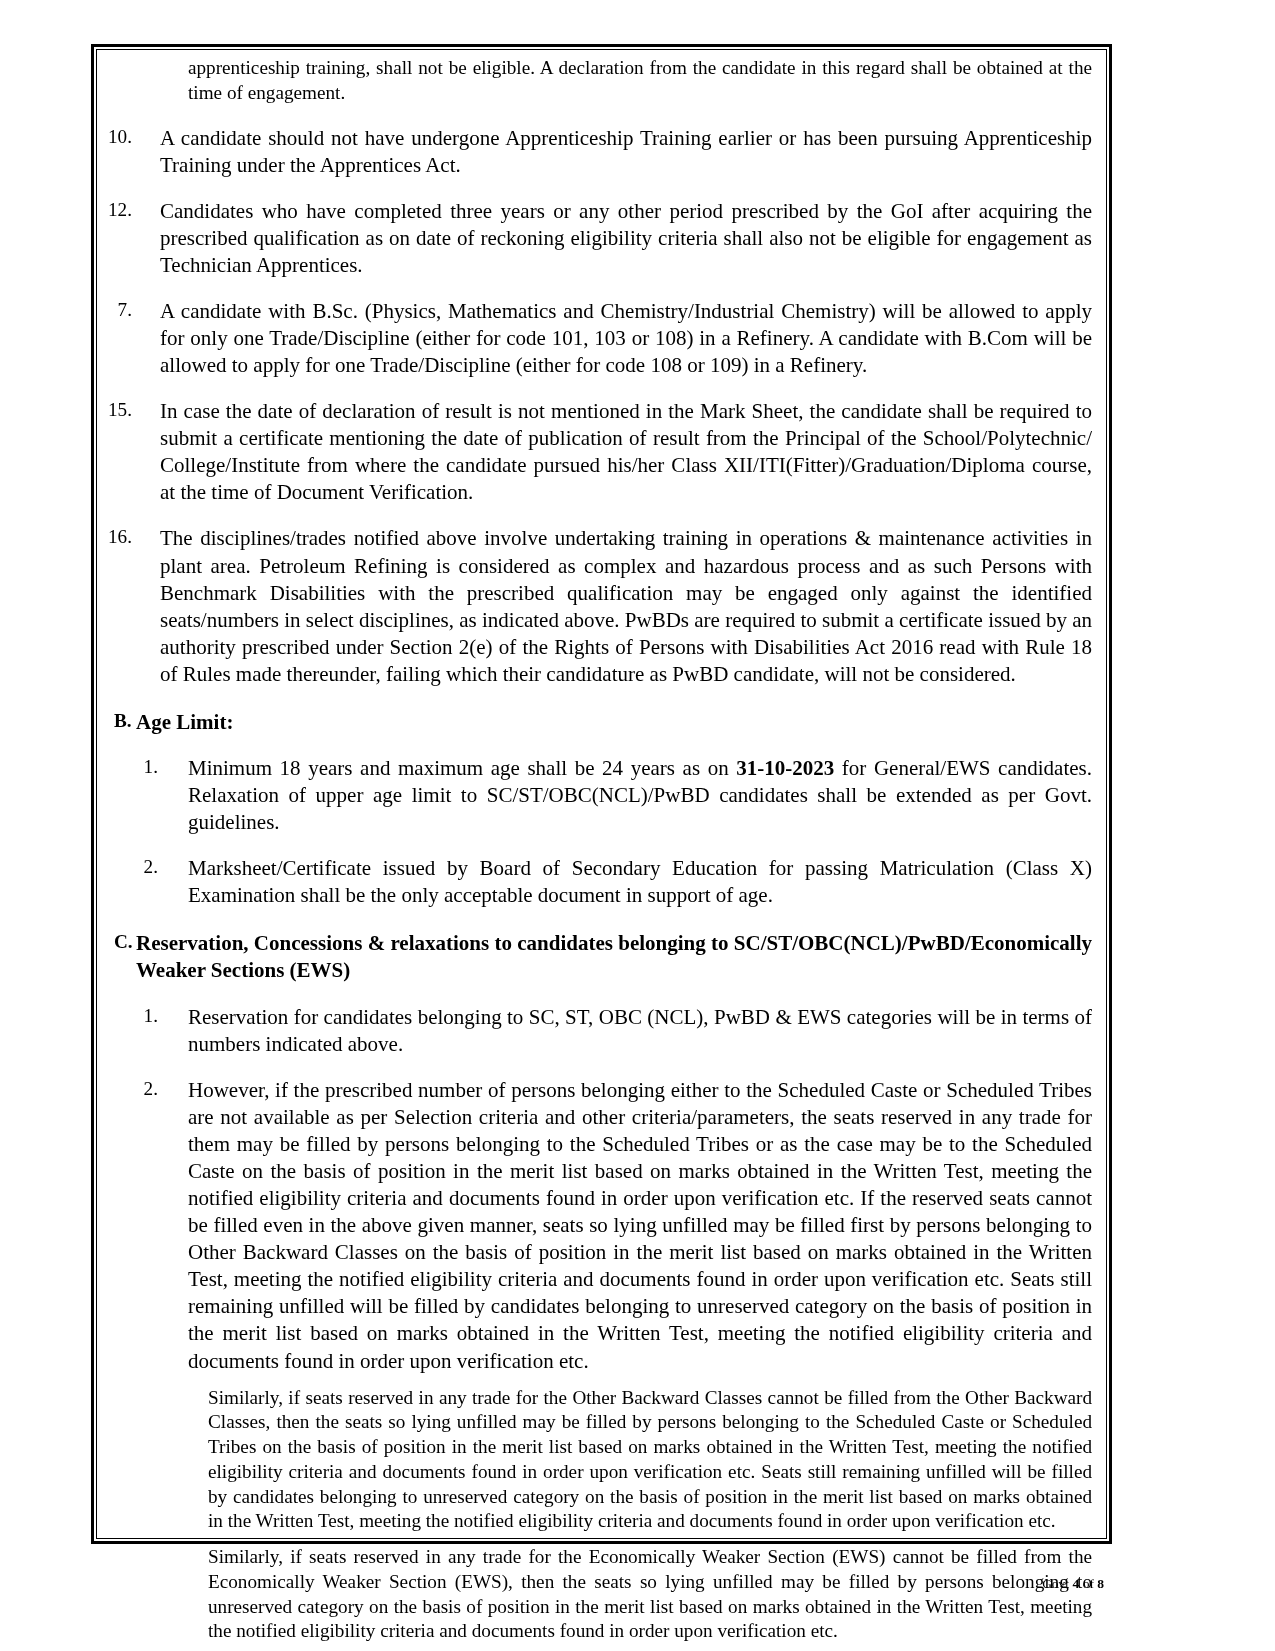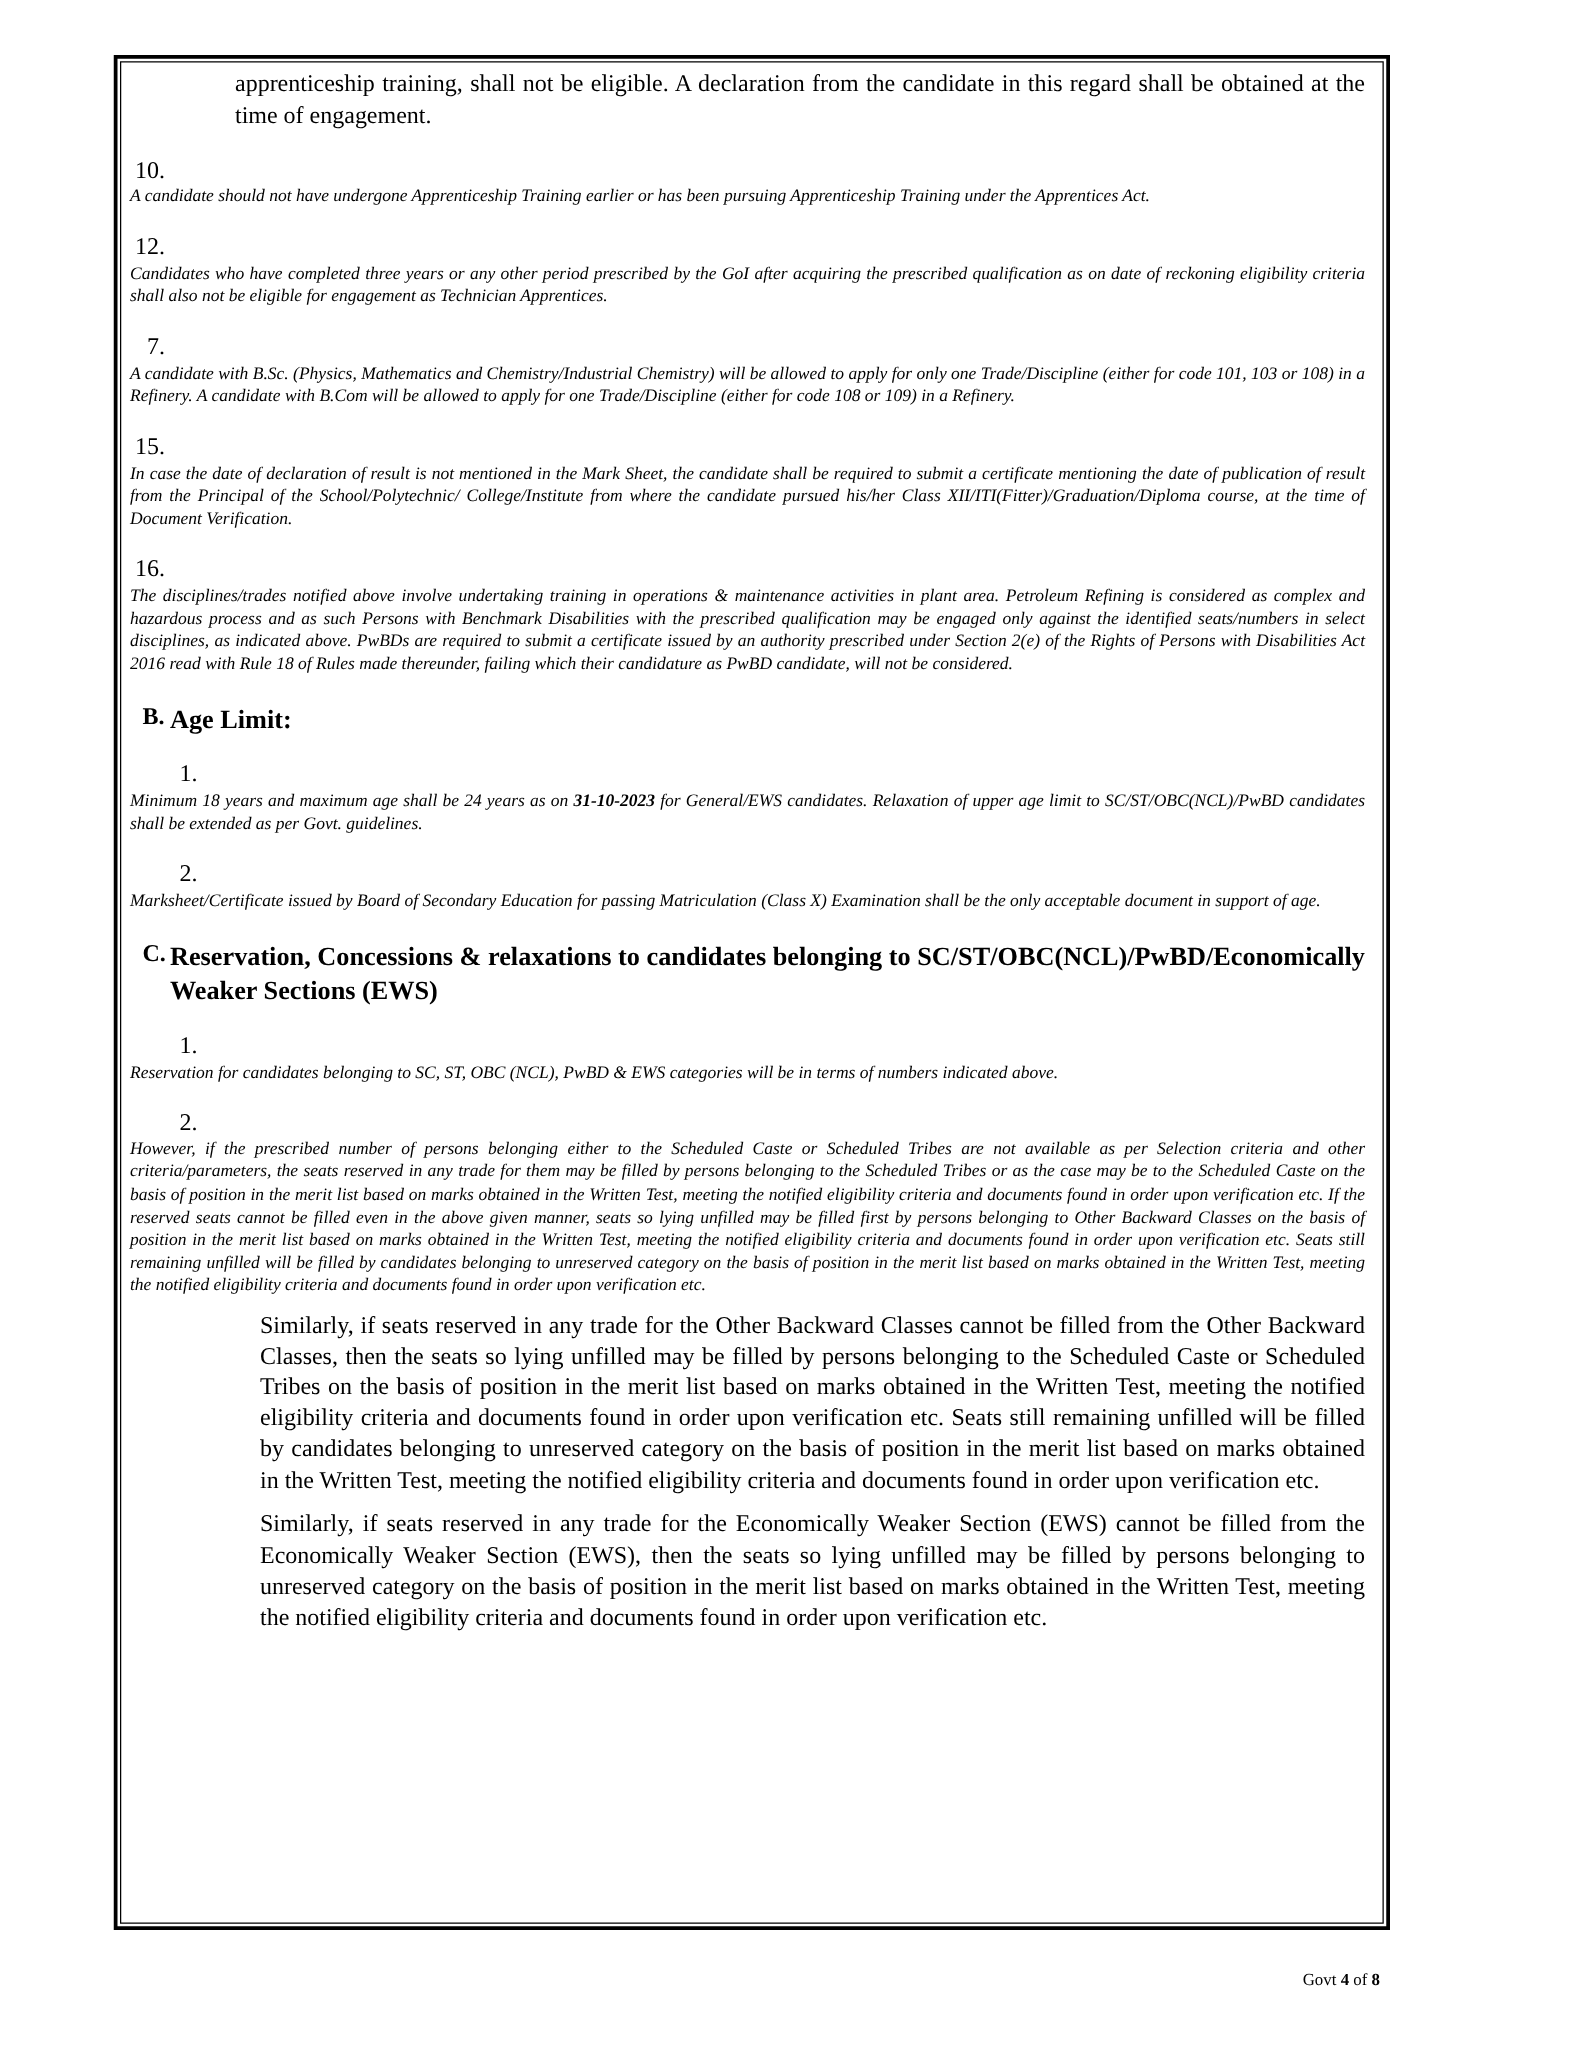--- a/index.html
+++ b/index.html
@@ -61,37 +61,35 @@
   
   .cont {
     margin: 0 0 0 104px;
     padding-top: 11px;
   }
 
   
   .li {
     display: flex;
     margin-top: 19px;
-    flex-direction: column;
   }
   .li-num {
     width: 56px;
     min-width: 56px;
     text-align: right;
     padding-right: 28px;
     box-sizing: border-box;
     font-size: 19.2px;
     line-height: 1.29;
   }
   .li-body {
     flex: 1;
-    font-size: 14px;
-    line-height: 1.29;
-    text-align: justify;
-    font-style: italic;
+    font-size: 21px;
+    line-height: 1.29;
+    text-align: justify;
   }
 
   
   .sec {
     display: flex;
     margin-top: 21px;
     font-weight: bold;
   }
   .sec-letter {
     width: 32px;

